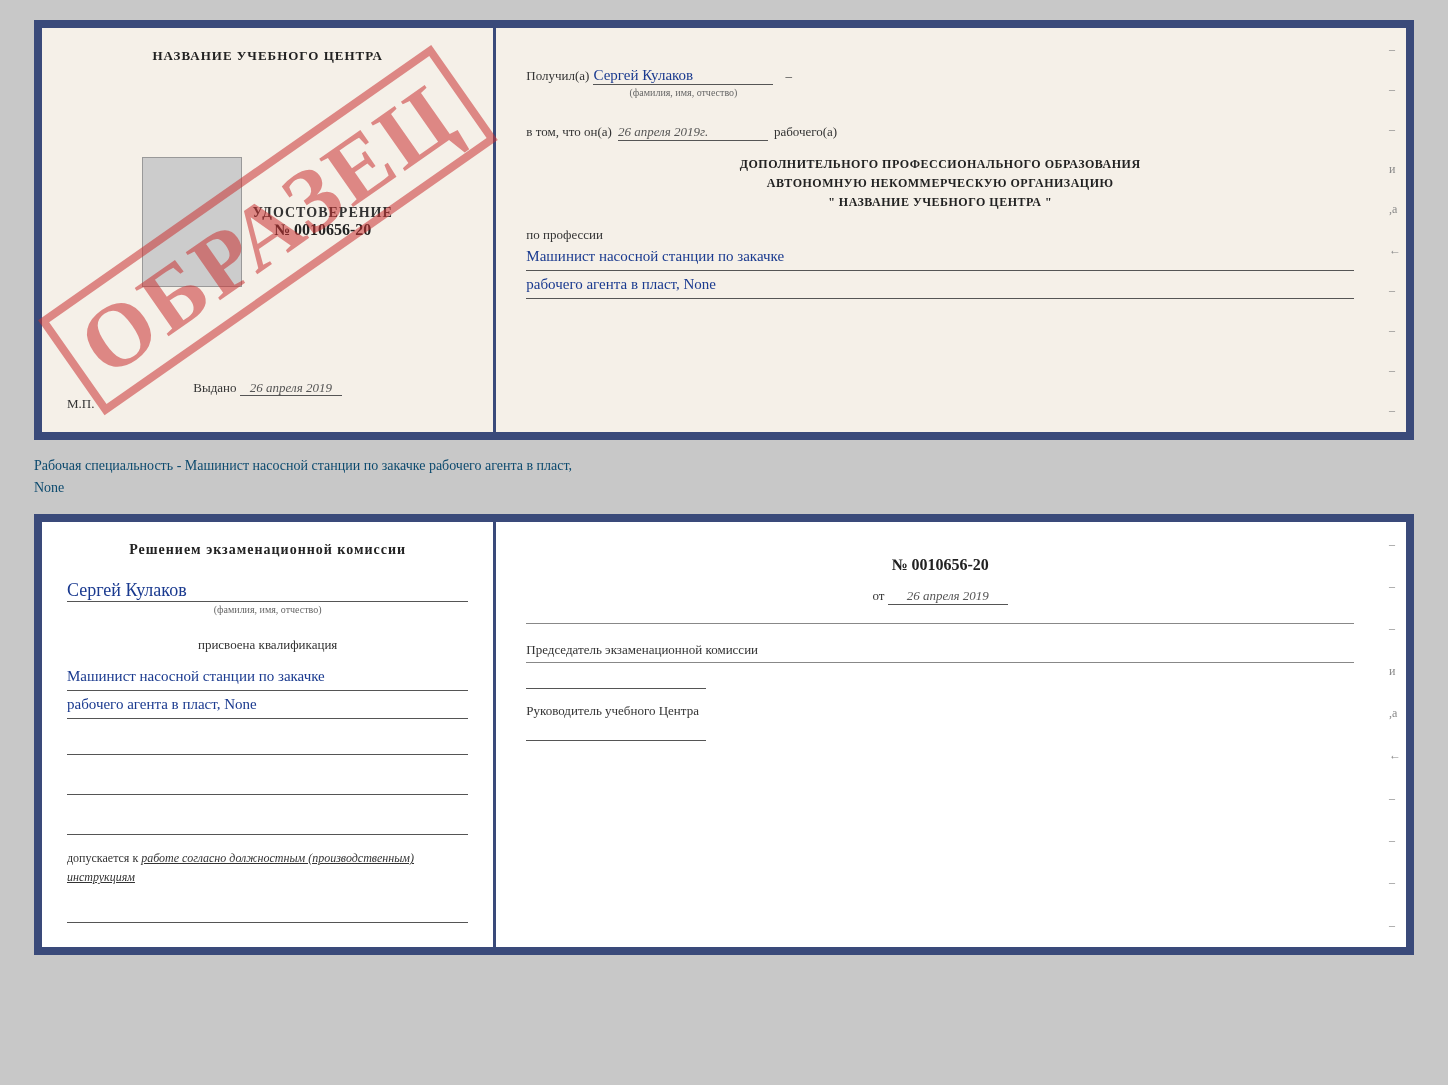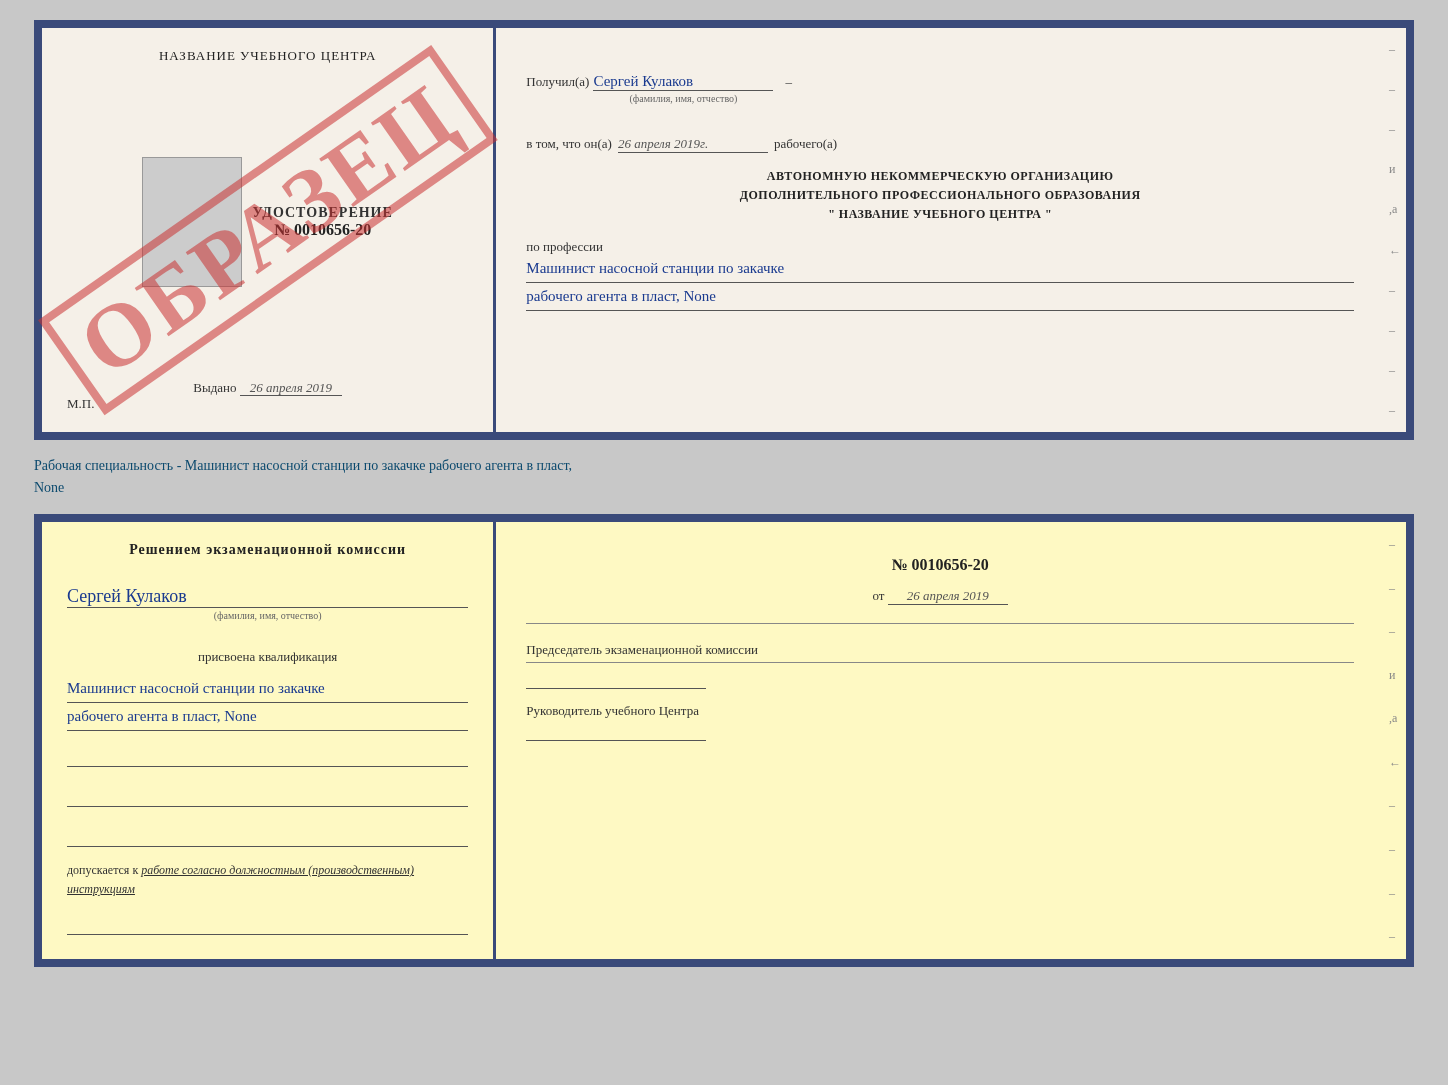--- a/index.html
+++ b/index.html
@@ -45,21 +45,21 @@
     .top-doc-right {
       width: 52%;
       padding: 27px 30px;
       display: flex;
       flex-direction: column;
       gap: 14px;
     }
 
     .cert-title {
       font-size: 13px;
-      font-weight: normal;
+      font-weight: bold;
       text-align: center;
       letter-spacing: 1px;
       text-transform: uppercase;
       color: #222;
       margin-bottom: 10px;
     }
 
     .cert-photo-placeholder {
       width: 100px;
       height: 130px;
@@ -184,21 +184,21 @@
       font-size: 14px;
       color: #0c4a6e;
       padding: 6px 0;
     }
 
     
     .bottom-doc {
       display: flex;
       width: 100%;
       border: 8px solid #3a4a7a;
-      background: #fef9c3;
+      background: #ffffff;
       min-height: 360px;
     }
 
     .bottom-doc-left {
       width: 48%;
       border-right: 3px solid #3a4a7a;
       padding: 20px 25px;
       display: flex;
       flex-direction: column;
       gap: 10px;
@@ -326,21 +326,21 @@
 
     .side-dash {
       font-size: 12px;
       color: #888;
     }
 
     .name-wrapper {
       display: flex;
       flex-direction: column;
       gap: 2px;
-      margin: 18px 0;
+      margin: 12px 0;
     }
 
     .получил-wrapper {
       display: flex;
       align-items: baseline;
       flex-wrap: wrap;
       gap: 4px;
     }
 
     .получил-label {
@@ -389,22 +389,22 @@
           <span style="font-size:13px; color:#333; margin-left:8px;">–</span>
         </div>
 
         <div class="field-row">
           <span class="field-label">в том, что он(а)</span>
           <span class="field-date-handwritten">26 апреля 2019г.</span>
           <span class="field-label">рабочего(а)</span>
         </div>
 
         <div class="cert-org-block">
+          <div>ДОПОЛНИТЕЛЬНОГО ПРОФЕССИОНАЛЬНОГО ОБРАЗОВАНИЯ</div>
           <div>АВТОНОМНУЮ НЕКОММЕРЧЕСКУЮ ОРГАНИЗАЦИЮ</div>
-          <div>ДОПОЛНИТЕЛЬНОГО ПРОФЕССИОНАЛЬНОГО ОБРАЗОВАНИЯ</div>
           <div>"  НАЗВАНИЕ УЧЕБНОГО ЦЕНТРА  "</div>
         </div>
 
         <div>
           <div class="cert-profession-label">по профессии</div>
           <span class="cert-profession-handwritten">Машинист насосной станции по закачке</span>
           <span class="cert-profession-handwritten">рабочего агента в пласт, None</span>
         </div>
 
       </div>

